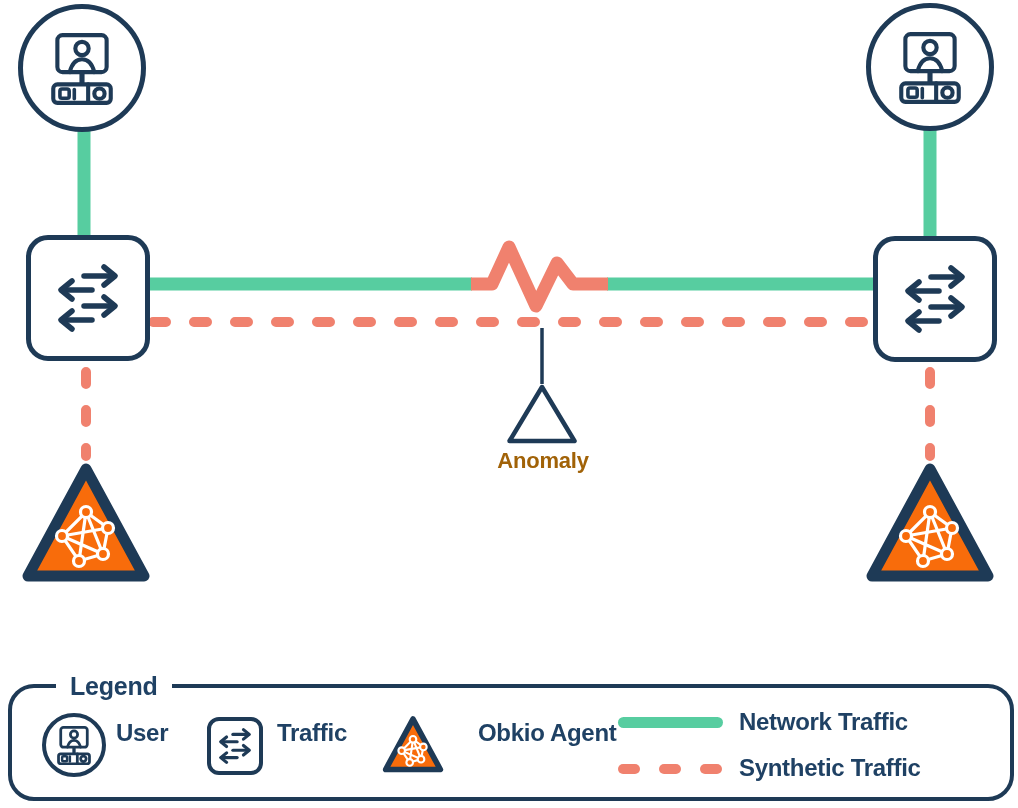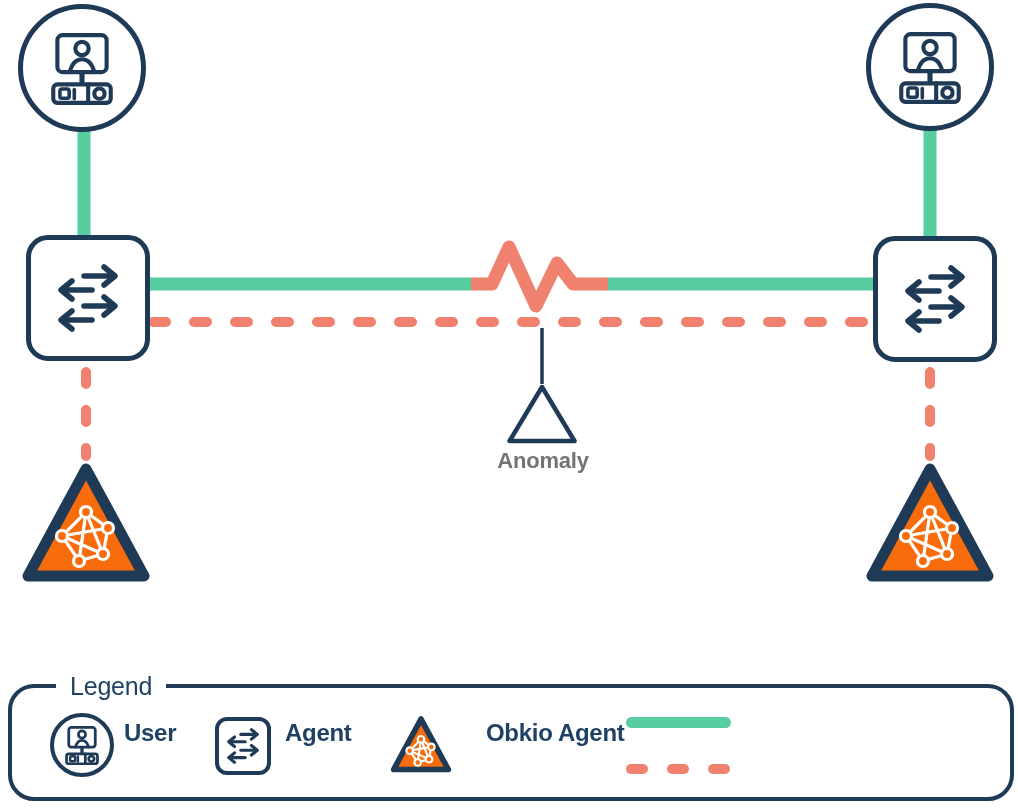--- a/index.html
+++ b/index.html
@@ -13,31 +13,31 @@
   .user-left{left:18px;top:4px;}
   .user-right{left:866px;top:3px;}
   .switch-node{width:114px;height:116px;border:5px solid #1E3A56;border-radius:22px;}
   .switch-left{left:26px;top:235px;}
   .switch-right{left:873px;top:236px;}
   .agent-node{position:absolute;z-index:2;width:140px;height:140px;}
   .agent-left{left:16px;top:454px;}
   .agent-right{left:860px;top:454px;}
   .anomaly-label{
     position:absolute;z-index:2;left:443px;top:448px;width:200px;text-align:center;
-    color:#737373;font-size:22px;font-weight:bold;line-height:1.18;letter-spacing:-0.2px;
+    color:#a16207;font-size:22px;font-weight:bold;line-height:1.18;letter-spacing:-0.2px;
   }
   .legend{
     position:absolute;z-index:2;left:8px;top:684px;width:998px;height:109px;
     border:4px solid #1E3A56;border-radius:26px;background:#fff;
   }
   .legend-title{
     position:absolute;left:44px;top:-16px;background:#fff;padding:0 14px;
-    color:#1F4164;font-size:25px;font-weight:normal;letter-spacing:-0.2px;
-  }
-  .legend .abs{position:absolute;margin-left:8px;}
+    color:#1F4164;font-size:25px;font-weight:bold;letter-spacing:-0.2px;
+  }
+  .legend .abs{position:absolute;}
   .legend-label{color:#1F4164;font-size:24px;font-weight:bold;letter-spacing:-0.3px;white-space:nowrap;}
   .legend-user{left:30px;top:25px;width:56px;height:56px;border:4px solid #1E3A56;border-radius:50%;
     background:#fff;display:flex;align-items:center;justify-content:center;}
   .legend-switch{left:195px;top:29px;width:48px;height:50px;border:4px solid #1E3A56;border-radius:12px;
     background:#fff;display:flex;align-items:center;justify-content:center;}
   .legend-agent{left:368px;top:24px;width:66px;height:66px;}
   .line-solid{left:606px;top:29px;width:105px;height:11px;border-radius:6px;background:#57CDA0;}
   .line-dashed{left:606px;top:76px;width:110px;height:10px;display:flex;gap:19px;}
   .line-dashed span{width:22px;height:10px;border-radius:5px;background:#F0816E;display:block;}
 </style>
@@ -193,21 +193,21 @@
             <path d="M52 5 L63 14 L52 23"></path>
           <path d="M10 28 H40"></path>
             <path d="M20 19 L9 28 L20 37"></path>
           <path d="M32 44 H62"></path>
             <path d="M52 35 L63 44 L52 53"></path>
           <path d="M10 58 H40"></path>
             <path d="M20 49 L9 58 L20 67"></path>
         </g>
       </svg>
     </div>
-    <div class="abs legend-label" style="left:265px;top:31px;">Agent</div>
+    <div class="abs legend-label" style="left:265px;top:31px;">Traffic</div>
 
     <div class="abs legend-agent">
       <svg width="66" height="66" viewBox="0 0 140 140">
         <polygon points="70,15 128,122 12,122" fill="#F86C0B" stroke="#1E3A56" stroke-width="12" stroke-linejoin="round"></polygon>
         <g stroke="#FFFFFF" stroke-width="4.5" fill="none" stroke-linecap="round">
           <path d="M70 58 L92 74 L87 100 L63 107 L46 82 Z"></path>
           <path d="M70 58 L87 100"></path>
             <path d="M46 82 L92 74"></path>
             <path d="M46 82 L87 100"></path>
             <path d="M70 58 L63 107"></path>
@@ -217,21 +217,23 @@
             <circle cx="92" cy="74" r="7"></circle>
             <circle cx="87" cy="100" r="7"></circle>
           <circle cx="63" cy="107" r="7"></circle>
             <circle cx="46" cy="82" r="7"></circle>
         </g>
       </svg>
     </div>
     <div class="abs legend-label" style="left:466px;top:31px;">Obkio Agent</div>
 
     <div class="abs line-solid"></div>
+    <div class="abs legend-label" style="left:727px;top:20px;">Network Traffic</div>
 
     <div class="abs line-dashed">
       <span></span>
       <span></span>
       <span></span>
     </div>
+    <div class="abs legend-label" style="left:727px;top:66px;">Synthetic Traffic</div>
   </div>
 
 </div>
 
 </body></html>

